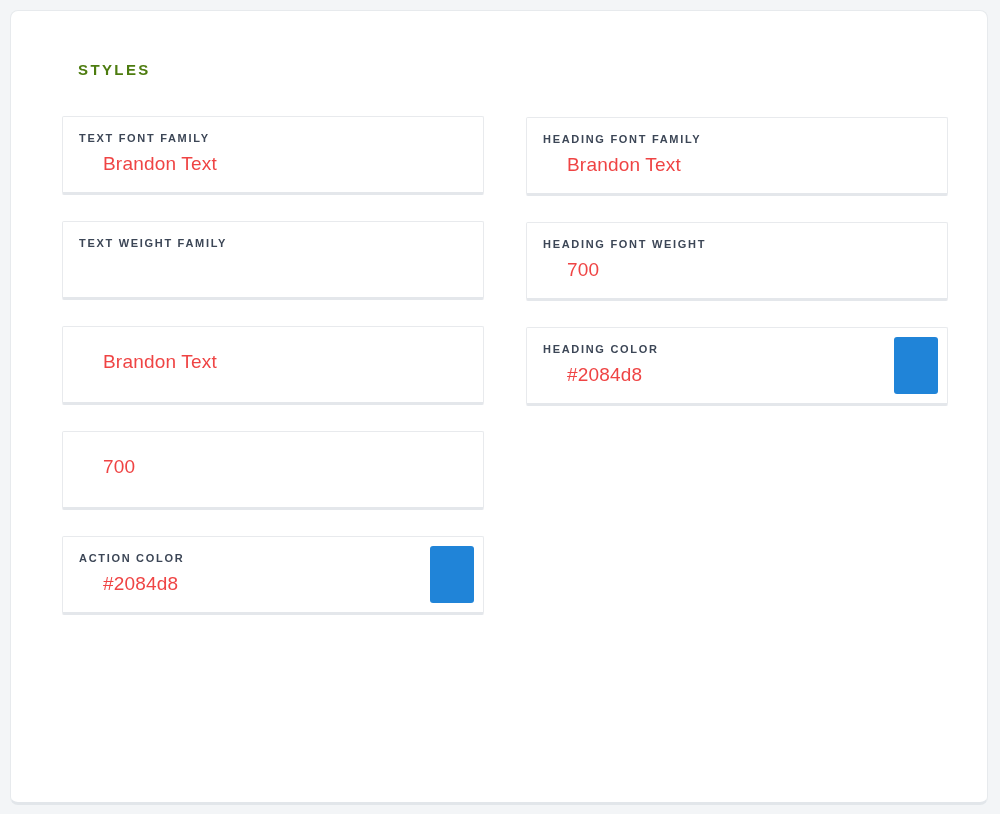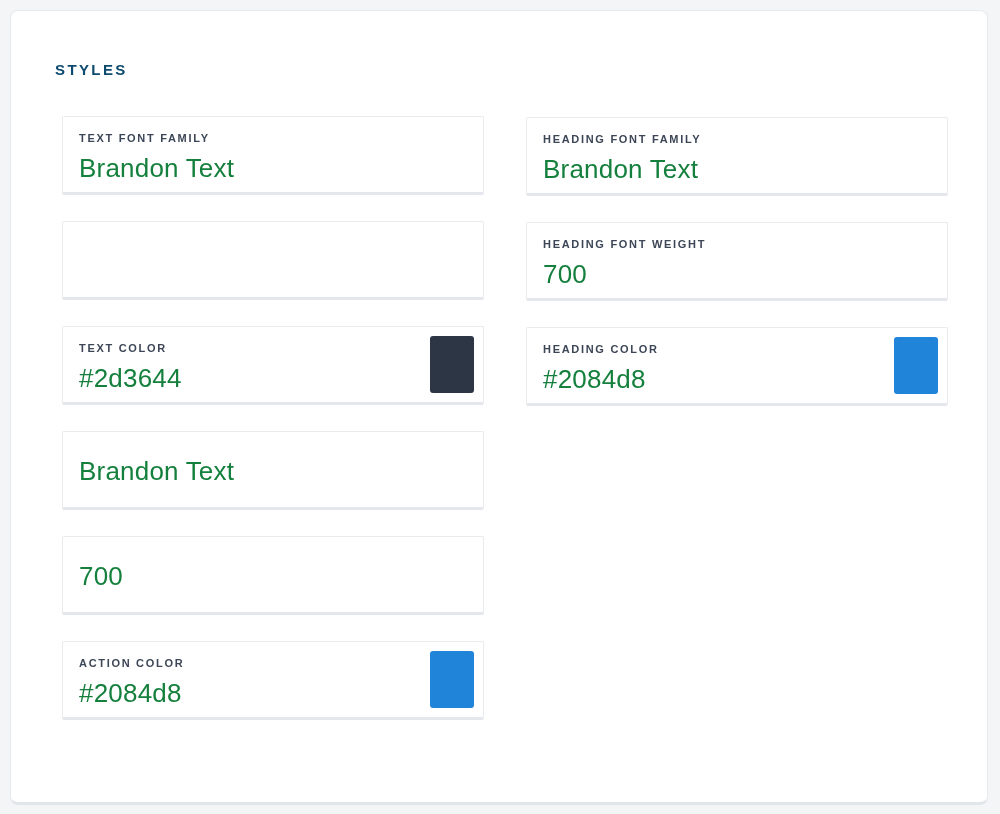--- a/index.html
+++ b/index.html
@@ -23,26 +23,26 @@
     height: 795px;
     background: #ffffff;
     border-radius: 8px;
     border: 1px solid #e7eaed;
     border-bottom: 3px solid #e2e6ea;
     box-sizing: border-box;
   }
 
   .panel-title {
     position: absolute;
-    left: 44px;
+    left: 67px;
     top: 50px;
     font-size: 15px;
     font-weight: bold;
     letter-spacing: 2.4px;
-    color: #0c4a6e;
+    color: #4d7c0f;
     text-transform: uppercase;
   }
 
   .columns {
     position: absolute;
     left: 51px;
     top: 105px;
     width: 886px;
     display: flex;
     gap: 42px;
@@ -75,26 +75,27 @@
     font-weight: bold;
     letter-spacing: 1.7px;
     color: #3c4656;
     text-transform: uppercase;
     line-height: 1.1;
     white-space: nowrap;
   }
 
   .field-value {
     margin-top: 9px;
-    font-size: 26px;
+    font-size: 19px;
     font-weight: normal;
-    color: #15803d;
+    color: #ef4444;
     letter-spacing: 0.2px;
     line-height: 1.2;
     white-space: nowrap;
+    margin-left: 24px;
   }
 
   .swatch {
     position: absolute;
     right: 9px;
     top: 9px;
     width: 44px;
     height: 57px;
     border-radius: 3px;
   }
@@ -106,25 +107,21 @@
 
   <div class="panel-title">STYLES</div>
 
   <div class="columns">
     <div class="col left">
         <div class="field-card">
           <div class="field-label">TEXT FONT FAMILY</div>
           <div class="field-value">Brandon Text</div>
         </div>
         <div class="field-card">
-        </div>
-        <div class="field-card">
-          <div class="field-label">TEXT COLOR</div>
-          <div class="field-value">#2d3644</div>
-          <div class="swatch" style="background: rgb(45, 54, 68);"></div>
+          <div class="field-label">TEXT WEIGHT FAMILY</div>
         </div>
         <div class="field-card">
           <div class="field-value">Brandon Text</div>
         </div>
         <div class="field-card">
           <div class="field-value">700</div>
         </div>
         <div class="field-card">
           <div class="field-label">ACTION COLOR</div>
           <div class="field-value">#2084d8</div>

